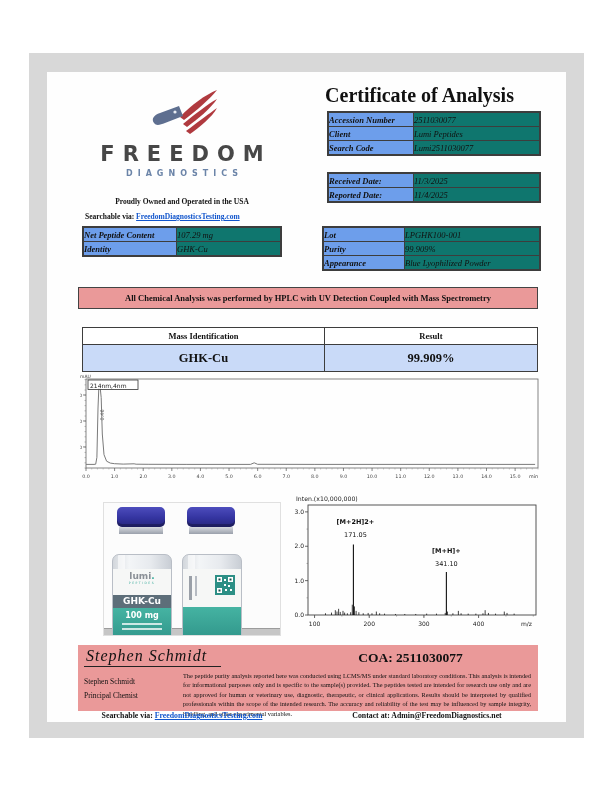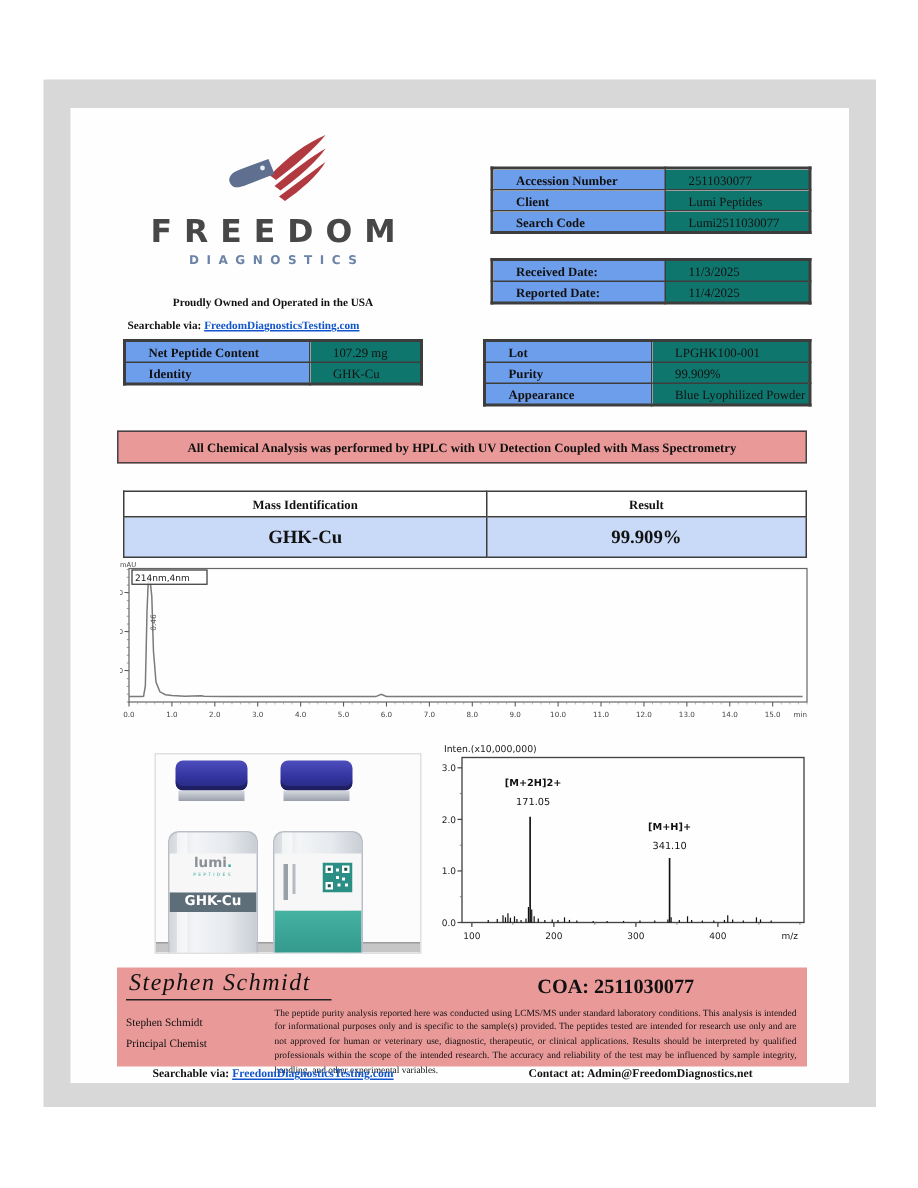--- a/index.html
+++ b/index.html
@@ -19,22 +19,22 @@
          font-weight:bold;font-size:7.5px;}
   .searchable-top{position:absolute;left:38px;top:140px;width:250px;
          font-weight:bold;font-size:7.5px;}
   .link{color:#1155cc;text-decoration:underline;cursor:pointer;}
 
   
   .title{position:absolute;left:250px;top:12px;width:245px;margin:0;text-align:center;
          font-size:20px;font-weight:bold;}
   table.kv{position:absolute;border-collapse:collapse;border:2px solid #3d3d3d;
          table-layout:fixed;}
-  table.kv td{border:1px solid #3d3d3d;font-size:8.5px;height:13px;padding:0 15px;
-         overflow:hidden;white-space:nowrap;}
+  table.kv td{border:1px solid #3d3d3d;font-size:8.5px;height:13px;padding:0 0;
+         overflow:hidden;white-space:nowrap;font-style:italic;}
   table.kv td.lbl{background:#6d9eeb;font-weight:bold;}
   table.kv td.val{background:#0f766e;}
   .t-info{left:280px;top:39px;width:214px;}   .t-info td.lbl{width:84px;}
   .t-dates{left:280px;top:100px;width:214px;} .t-dates td.lbl{width:84px;}
   .t-prod{left:35px;top:154px;width:200px;}   .t-prod td.lbl{width:92px;}
   .t-lot{left:275px;top:154px;width:219px;}   .t-lot td.lbl{width:80px;}
 
   
   .banner{position:absolute;left:31px;top:215px;width:458px;height:20px;
          background:#ea9999;border:1.5px solid #434343;text-align:center;
@@ -122,20 +122,21 @@
     </svg>
     <div class="brand">FREEDOM</div>
     <div class="brand-sub">DIAGNOSTICS</div>
   </div>
   <div class="tagline">Proudly Owned and Operated in the USA</div>
   <div class="searchable-top">
     <span>Searchable via:</span>
     <a class="link">FreedomDiagnosticsTesting.com</a>
   </div>
 
+  <h1 class="title">Certificate of Analysis</h1>
 
   <table class="kv t-info">
     <tbody>
         <tr>
       <td class="lbl">Accession Number</td>
       <td class="val">2511030077</td>
         </tr>
     <tr>
       <td class="lbl">Client</td>
       <td class="val">Lumi Peptides</td>
@@ -342,20 +343,25 @@
     <div class="vial vial-left">
       <div class="cap"></div>
       <div class="collar"></div>
       <div class="vbody">
         <div class="vlabel">
           <div class="white">
             <div class="lumi"><span>lumi</span><span class="dot">.</span></div>
             <div class="lumi-sub">PEPTIDES</div>
           </div>
           <div class="gband">GHK-Cu</div>
+          <div class="teal">
+            <div class="amount">100 mg</div>
+            <div class="tiny-line"></div>
+            <div class="tiny-line"></div>
+          </div>
         </div>
       </div>
     </div>
     <div class="vial vial-right">
       <div class="cap"></div>
       <div class="collar"></div>
       <div class="vbody">
         <div class="vlabel">
           <div class="back-white">
             <div class="btxt"></div>

